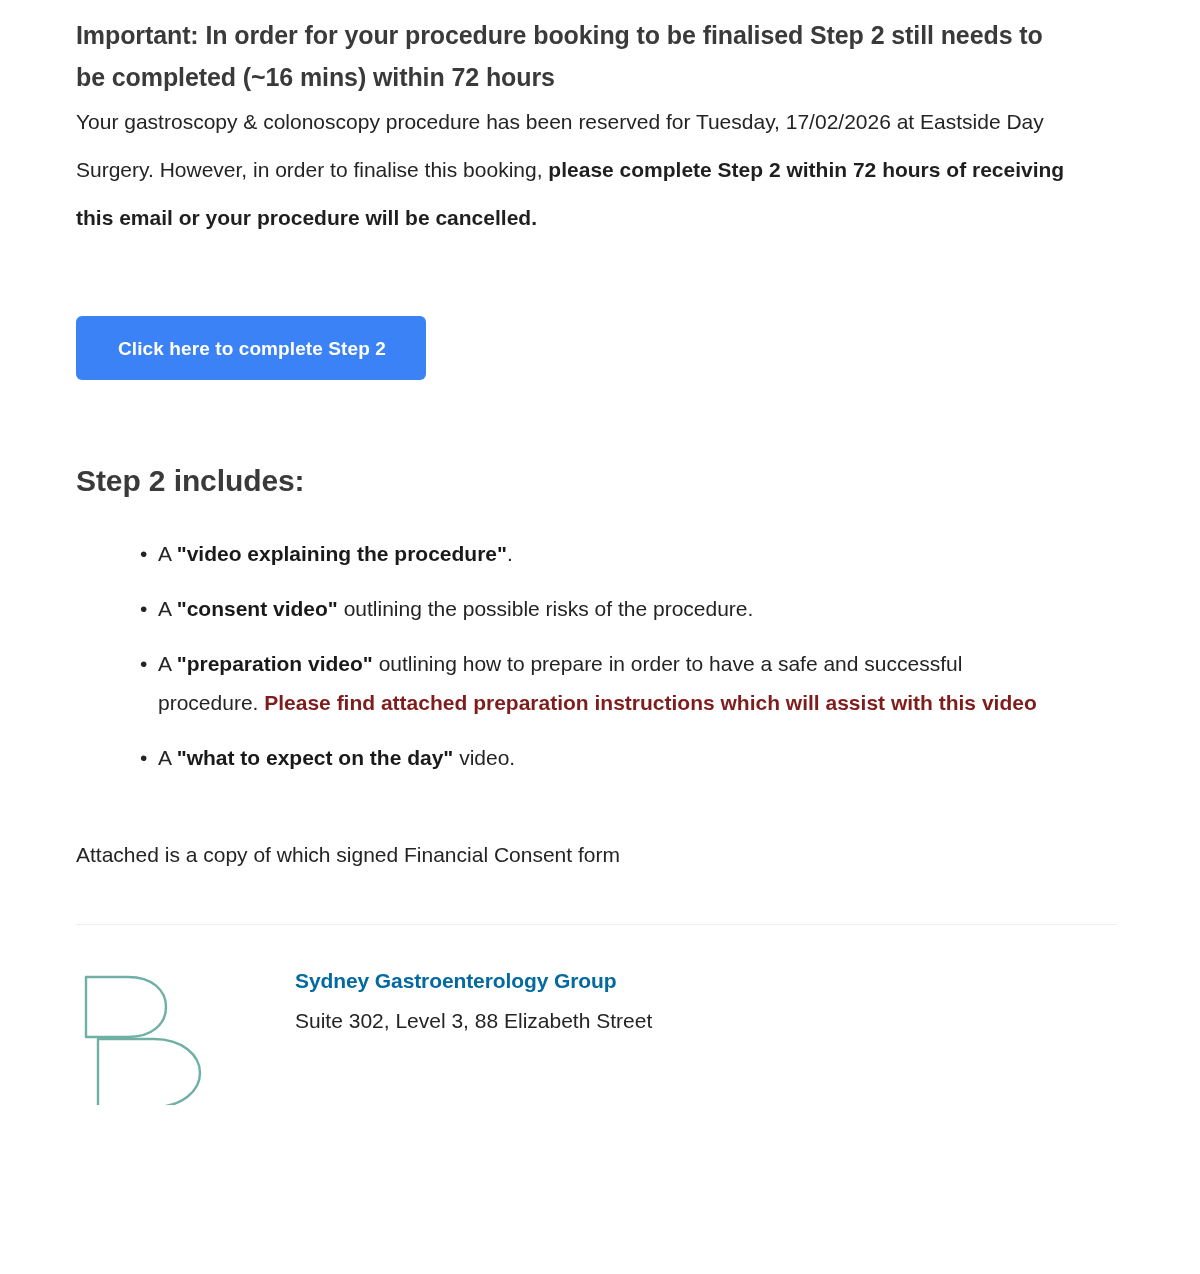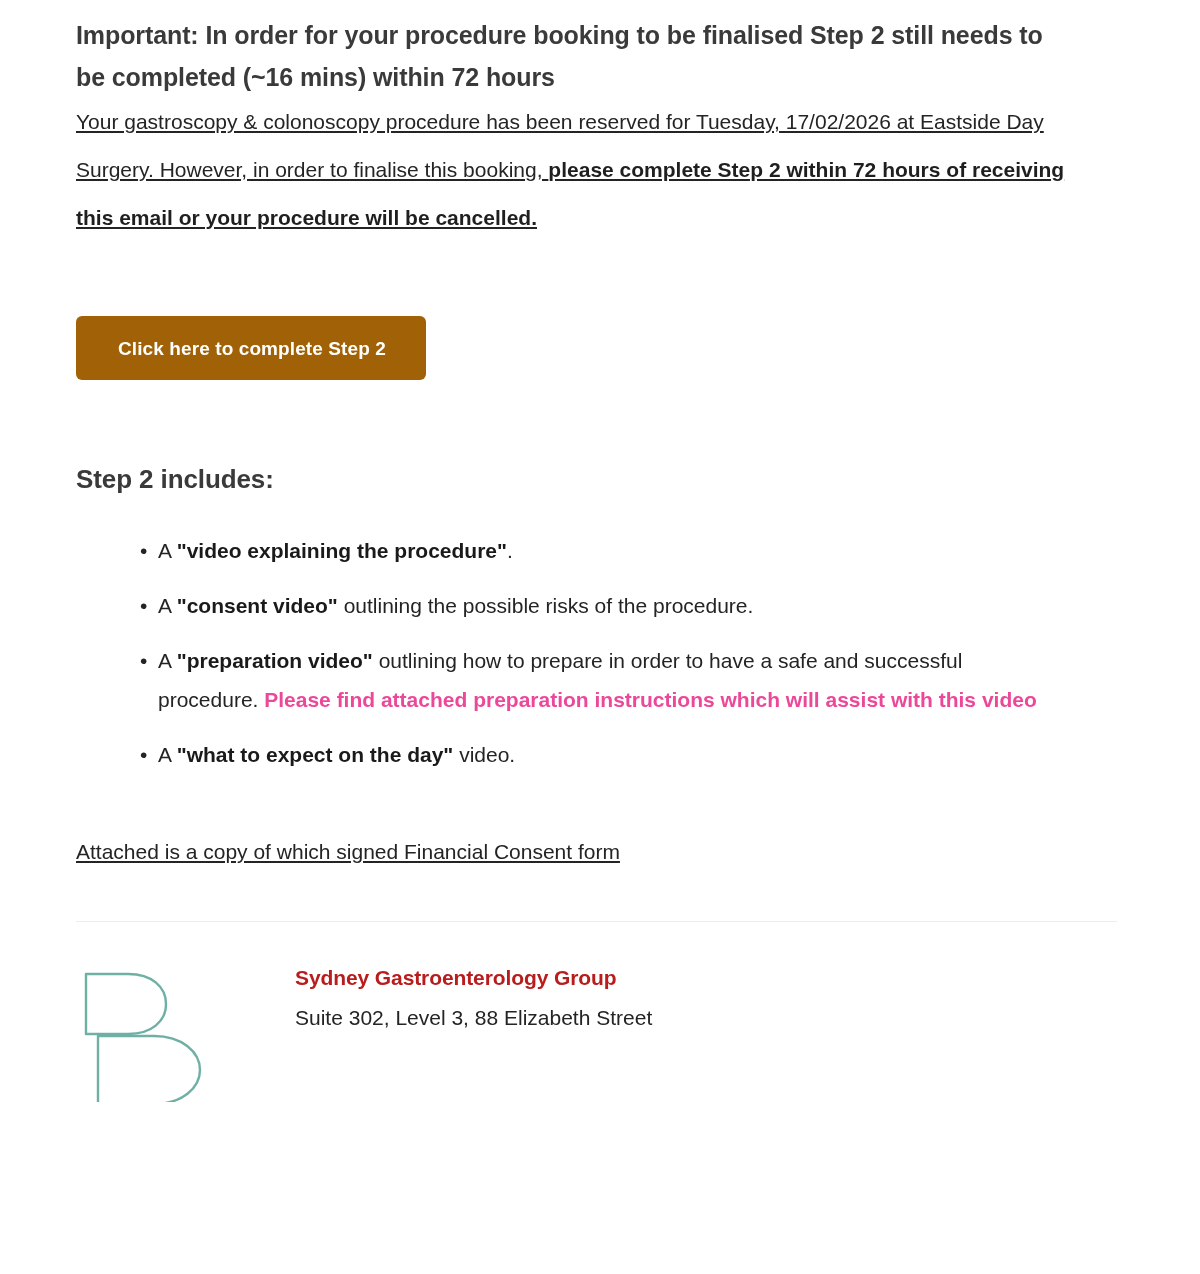--- a/index.html
+++ b/index.html
@@ -28,49 +28,48 @@
     padding-top: 14px;
     letter-spacing: -0.1px;
     max-width: 1010px;
   }
   p.para {
     font-size: 21px;
     line-height: 48px;
     color: #242424;
     margin: 0;
     max-width: 1016px;
-    text-decoration: underline;
   }
   .para-intro {
     margin-top: 34px;
   }
   .para strong {
     font-weight: bold;
     color: #1f1f1f;
   }
   .cta-wrap {
     margin-top: 74px;
   }
   .cta-button {
     display: inline-block;
-    background: #a16207;
+    background: #3b82f6;
     color: #ffffff;
     font-size: 19px;
     font-weight: bold;
     line-height: 1;
     padding: 23px 40px 22px 42px;
     border: none;
     border-radius: 6px;
     text-decoration: none;
     letter-spacing: 0.1px;
     cursor: pointer;
     font-family: "Liberation Sans", sans-serif;
   }
   .section-heading {
-    font-size: 26px;
+    font-size: 30px;
     font-weight: bold;
     color: #3a3a3a;
     margin: 0;
     padding-top: 84px;
     letter-spacing: -0.1px;
   }
   ul.includes-list {
     list-style: none;
     margin: 0;
     padding: 0;
@@ -92,21 +91,21 @@
     top: 0;
     font-size: 21px;
     line-height: 39px;
     color: #242424;
   }
   ul.includes-list li strong {
     font-weight: bold;
     color: #1a1a1a;
   }
   .red-note {
-    color: #ec4899;
+    color: #7f1d1d;
     font-weight: bold;
   }
   .para-resume {
     padding-top: 44px;
   }
   .para-attached {
     padding-top: 38px;
   }
   .divider {
     border: 0;
@@ -126,21 +125,21 @@
     flex: 0 0 150px;
     padding-top: 4px;
   }
   .footer-details {
     padding-left: 69px;
     padding-top: 4px;
   }
   .org-name {
     font-size: 21px;
     font-weight: bold;
-    color: #b91c1c;
+    color: #0369a1;
     line-height: 32px;
     margin: 0;
     letter-spacing: -0.1px;
   }
   .address-line {
     font-size: 21px;
     line-height: 48px;
     color: #242424;
     margin: 0;
   }

